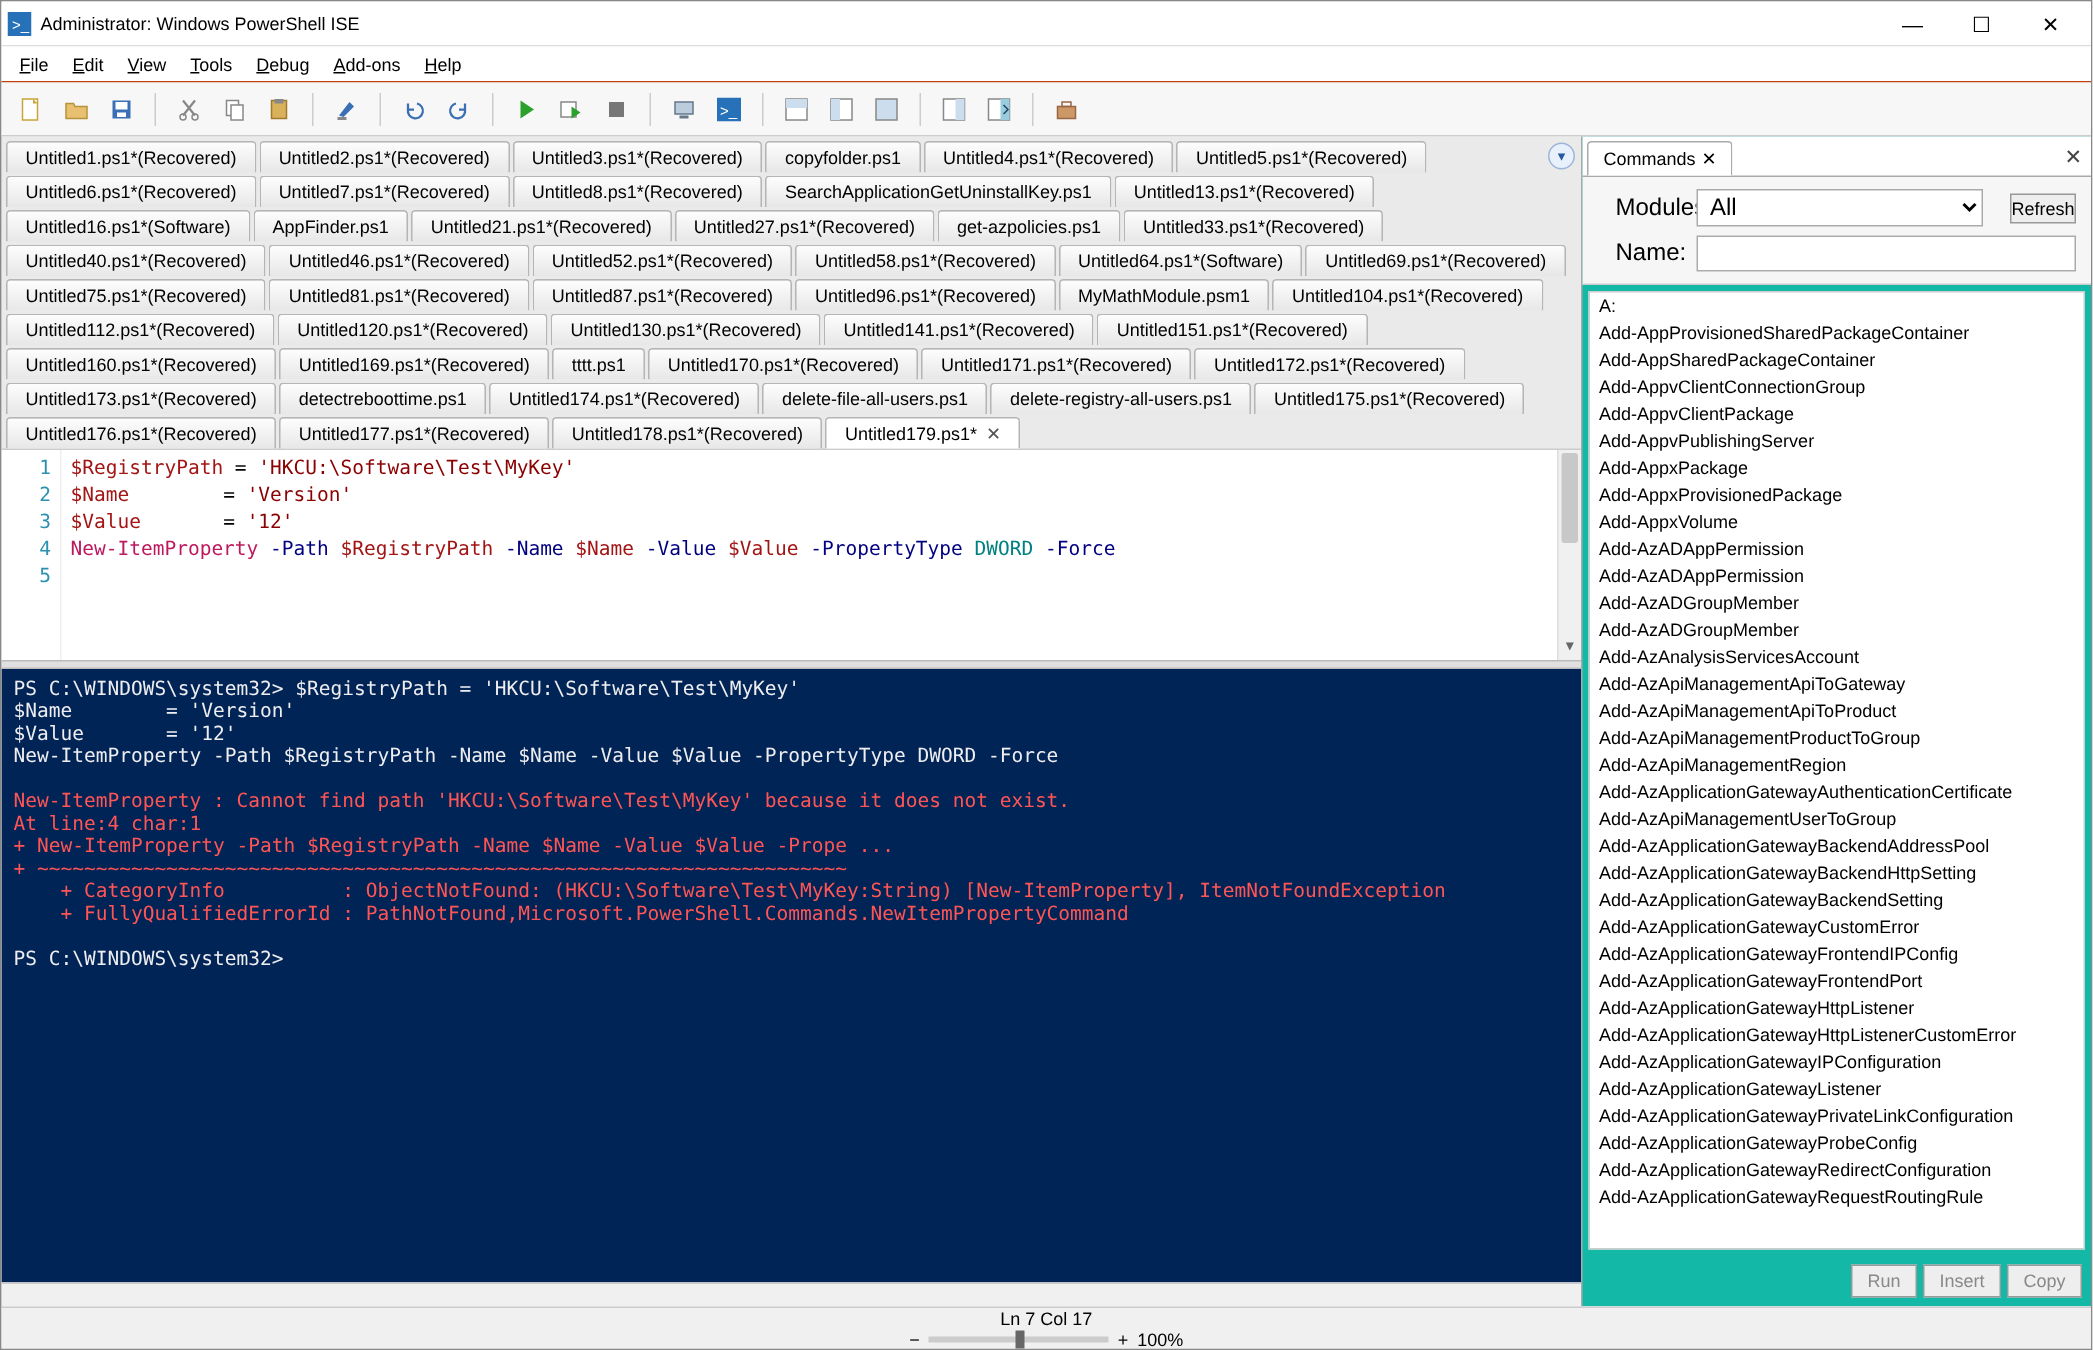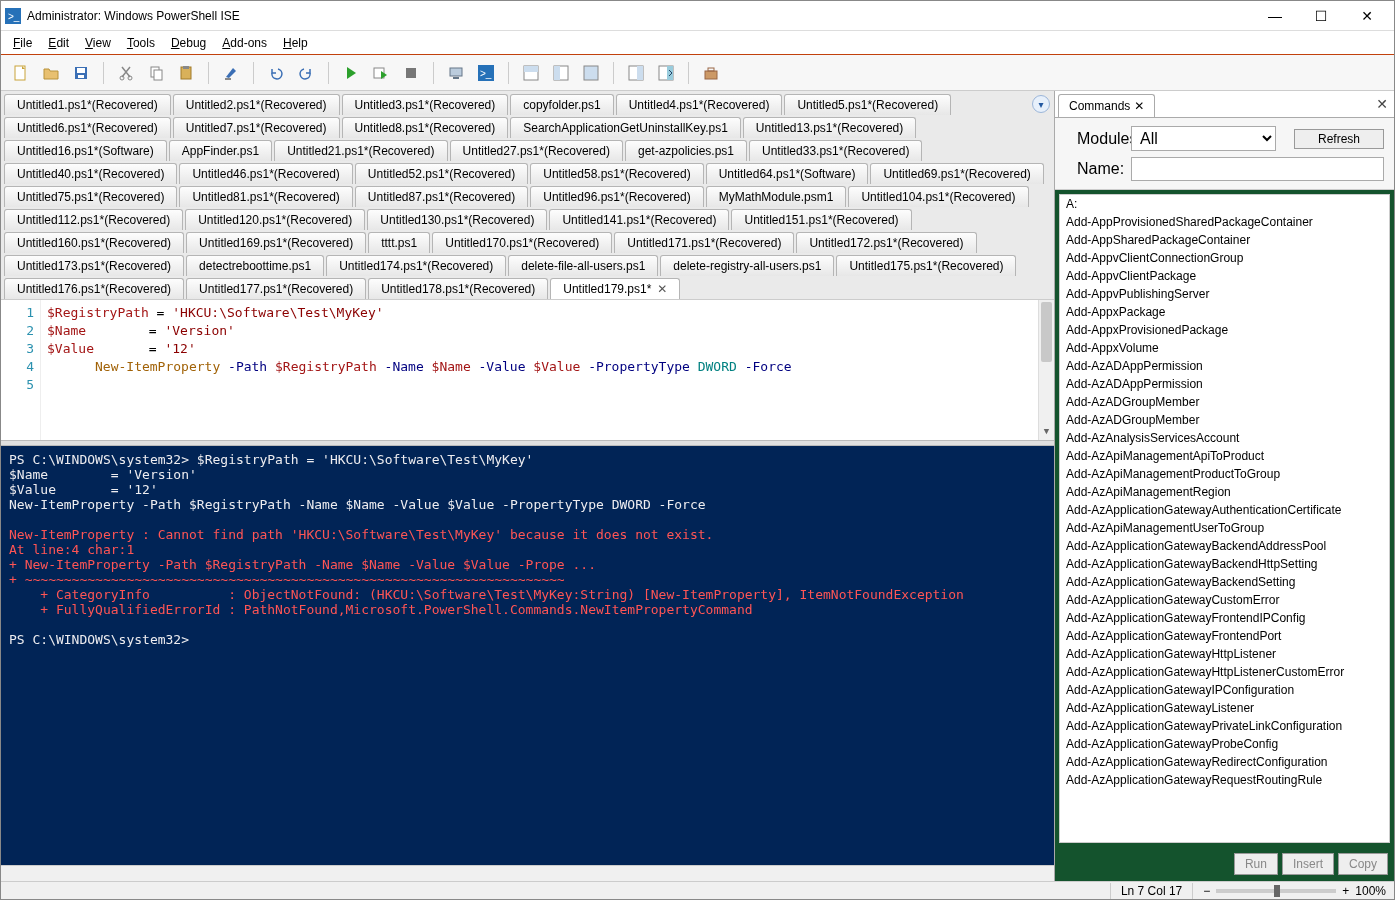--- a/index.html
+++ b/index.html
@@ -11,54 +11,54 @@
 .titlebar .winbtn { width:46px; height:30px; display:flex; align-items:center; justify-content:center; font-family:Arial; font-size:14px; }
 .menubar { display:flex; align-items:center; height:24px; background:#fff; padding:0 4px; border-bottom:1px solid #c2410c; }
 .menubar .item { padding:3px 8px; font-size:12px; }
 .menubar .item u { text-decoration: underline; }
 .toolbar { display:flex; align-items:center; height:36px; background:#f7f7f7; border-bottom:1px solid #ccc; padding:0 6px; gap:2px; }
 .toolbar .btn { width:28px; height:28px; display:flex; align-items:center; justify-content:center; border-radius:3px; }
 .toolbar .sep { width:1px; height:22px; background:#ccc; margin:0 6px; }
 .toolbar svg { display:block; }
 .body { flex:1; display:flex; overflow:hidden; }
 .left { flex:1; display:flex; flex-direction:column; overflow:hidden; }
-.right { width:340px; border-left:1px solid #aaa; display:flex; flex-direction:column; background:#14532d; }
+.right { width:340px; border-left:1px solid #aaa; display:flex; flex-direction:column; background:#14b8a6; }
 .tabs { display:flex; flex-wrap:wrap; background:#eaeaea; padding:3px 3px 0 3px; gap:2px; border-bottom:1px solid #ccc; position:relative; }
 .tab { background:linear-gradient(#fdfdfd,#e7e7e7); border:1px solid #b5b5b5; border-bottom:none; padding:3px 12px; font-size:12px; border-radius:3px 3px 0 0; cursor:default; white-space:nowrap; }
 .tab.active { background:#fff; font-weight:normal; }
 .tab .x { margin-left:6px; color:#555; }
 .tabs .scrollhint { position:absolute; right:4px; top:4px; width:18px; height:18px; border:1px solid #9cb6d9; border-radius:9px; background:#e7f0fb; display:flex; align-items:center; justify-content:center; font-size:10px; color:#2459a1; }
 .editor { flex:0 0 140px; background:#fff; position:relative; display:flex; overflow:hidden; font-family:Consolas,monospace; font-size:13px; }
 .gutter { width:40px; background:#fff; color:#2b91af; text-align:right; padding:4px 6px 0 0; border-right:1px solid #eee; }
 .gutter div { line-height:18px; }
 .code { flex:1; padding:4px 6px; white-space:pre; line-height:18px; }
 .code .str { color:#8b0000; }
 .code .var { color:#a31515; }
-.code .cmd { color:#a16207;margin-left:48px; }
+.code .cmd { color:#be185d; }
 .code .param { color:#000080; }
 .code .type { color:#008080; }
 .editor-scroll { width:16px; background:#f0f0f0; border-left:1px solid #ddd; position:relative; }
 .editor-scroll .thumb { position:absolute; left:2px; right:2px; top:2px; height:60px; background:#c8c8c8; border-radius:2px; }
 .editor-scroll .arrow { position:absolute; left:0; right:0; height:14px; text-align:center; font-size:9px; color:#666; }
 .hsplit { height:6px; background:#e0e0e0; border-top:1px solid #bbb; border-bottom:1px solid #bbb; cursor:row-resize; }
 .console { flex:1; background:#012456; color:#eeedf0; font-family:Consolas,monospace; font-size:13px; padding:6px 8px; overflow:auto; white-space:pre; }
 .console .err { color:#f55; }
 .console-hscroll { height:16px; background:#f0f0f0; border-top:1px solid #ccc; }
 .right .tabhdr { display:flex; align-items:center; border-bottom:1px solid #aaa; background:#fff; }
 .right .tabhdr .t { padding:4px 10px; border:1px solid #aaa; border-bottom:none; background:#fff; margin:3px 0 0 3px; border-radius:3px 3px 0 0; font-size:12px; display:flex; align-items:center; gap:4px;}
 .right .tabhdr .closeall { margin-left:auto; margin-right:6px; font-size:14px; color:#444; }
 .right .form { padding:8px 10px; display:grid; grid-template-columns:60px 1fr auto; gap:6px 6px; align-items:center; background:#f6f6f6; border-bottom:1px solid #ccc; }
 .right .form label { font-size:16px;margin-left:12px; }
 .right .form select, .right .form input[type=text] { width:100%; font-size:16px; padding:2px 4px; border:1px solid #aaa; background:#fff; }
-.right .form button { font-size:12px; padding:2px 23px; border:1px solid #999; background:#eee;margin-left:12px; }
+.right .form button { font-size:12px; padding:2px 0; border:1px solid #999; background:#eee;margin-left:12px; }
 .right .list { flex:1; overflow:auto; background:#fff; border:1px solid #ccc; margin:4px; font-size:12px; }
 .right .list .row { padding:2px 6px; cursor:default; }
 .right .btns { display:flex; justify-content:flex-end; gap:4px; padding:6px; }
 .right .btns button { font-size:12px; padding:3px 10px; border:1px solid #999; background:#eee; color:#888; }
-.statusbar { height:18px; background:#f0f0f0; border-top:1px solid #ccc; display:flex; align-items:center; font-size:12px; padding:0 8px; }
+.statusbar { height:28px; background:#f0f0f0; border-top:1px solid #ccc; display:flex; align-items:center; font-size:12px; padding:0 8px;flex-direction:column; }
 .statusbar .spacer { flex:1; }
 .statusbar .sep2 { width:1px; height:16px; background:#ccc; margin:0 10px; }
 .zoom { display:flex; align-items:center; gap:6px; }
 .zoom .track { width:120px; height:4px; background:#ccc; position:relative; }
 .zoom .thumb { position:absolute; top:-4px; left:58px; width:6px; height:12px; background:#666; }
 </style>
 </head>
 <body>
 
 <div class="window">
@@ -318,20 +318,21 @@
           <div class="row">Add-AppvClientPackage</div>
           <div class="row">Add-AppvPublishingServer</div>
           <div class="row">Add-AppxPackage</div>
           <div class="row">Add-AppxProvisionedPackage</div>
           <div class="row">Add-AppxVolume</div>
           <div class="row">Add-AzADAppPermission</div>
           <div class="row">Add-AzADAppPermission</div>
           <div class="row">Add-AzADGroupMember</div>
           <div class="row">Add-AzADGroupMember</div>
           <div class="row">Add-AzAnalysisServicesAccount</div>
+          <div class="row">Add-AzApiManagementApiToGateway</div>
           <div class="row">Add-AzApiManagementApiToProduct</div>
           <div class="row">Add-AzApiManagementProductToGroup</div>
           <div class="row">Add-AzApiManagementRegion</div>
           <div class="row">Add-AzApplicationGatewayAuthenticationCertificate</div>
           <div class="row">Add-AzApiManagementUserToGroup</div>
           <div class="row">Add-AzApplicationGatewayBackendAddressPool</div>
           <div class="row">Add-AzApplicationGatewayBackendHttpSetting</div>
           <div class="row">Add-AzApplicationGatewayBackendSetting</div>
           <div class="row">Add-AzApplicationGatewayCustomError</div>
           <div class="row">Add-AzApplicationGatewayFrontendIPConfig</div>

